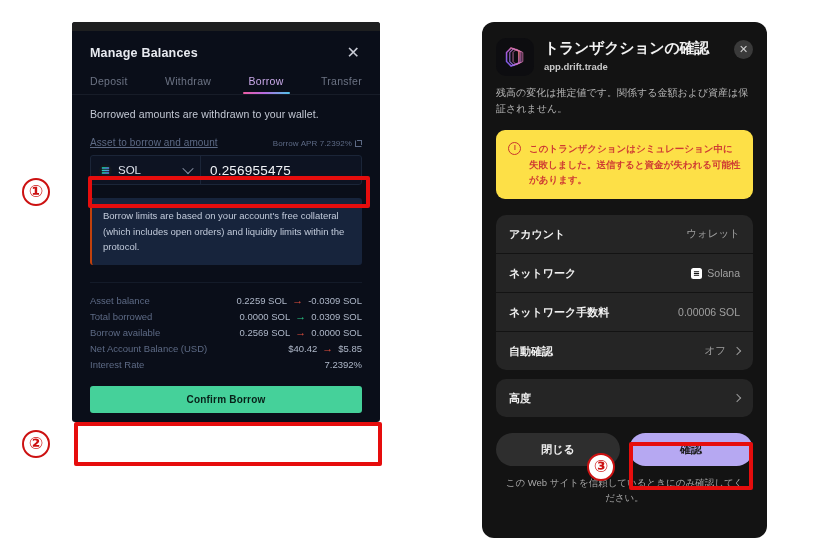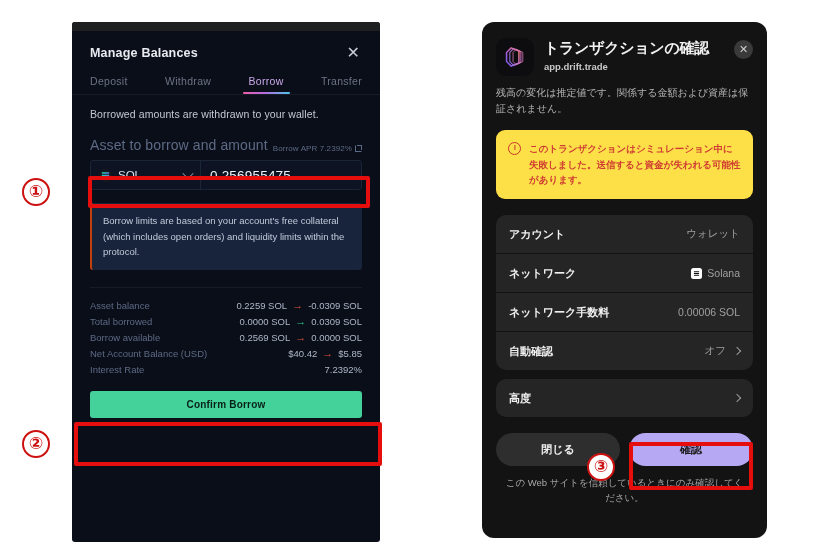--- a/index.html
+++ b/index.html
@@ -7,21 +7,21 @@
     width:840px;height:560px;
     background:#ffffff;
     font-family:"Liberation Sans","DejaVu Sans",sans-serif;
     position:relative;overflow:hidden;
     -webkit-font-smoothing:antialiased;
   }
   .stage{position:absolute;inset:0;}
 
   
   .left-panel{
-    position:absolute;left:72px;top:22px;width:308px;height:520px;
+    position:absolute;left:72px;top:22px;width:308px;height:400px;
     background:#0a0e19;
     border-radius:3px;
     overflow:hidden;
   }
   .lp-topstrip{
     position:absolute;left:0;top:0;width:100%;height:9px;
     background:#1e1f20;
   }
   .lp-body{position:absolute;left:0;top:9px;width:100%;bottom:0;}
 
@@ -58,21 +58,21 @@
   }
 
   .lp-note{
     color:#c3c8d4;font-size:10.5px;padding:13px 18px 0 18px;letter-spacing:.1px;
   }
 
   .lp-assetrow{
     display:flex;align-items:flex-end;justify-content:space-between;
     padding:17px 18px 0 18px;
   }
-  .lp-assetlabel{color:#5d6a85;font-size:14px;letter-spacing:.1px;}
+  .lp-assetlabel{color:#5d6a85;font-size:10px;letter-spacing:.1px;text-decoration:underline;}
   .lp-apr{color:#5d6a85;font-size:8px;letter-spacing:.1px;display:flex;align-items:center;gap:3px;}
   .ext-icon{display:inline-block;width:7px;height:7px;position:relative;}
   .ext-icon:before{
     content:"";position:absolute;left:0;bottom:0;width:5px;height:5px;
     border:1px solid #5d6a85;border-top-color:transparent;border-right-color:transparent;
   }
   .ext-icon:after{
     content:"";position:absolute;right:0;top:0;width:4px;height:4px;
     border-top:1px solid #5d6a85;border-right:1px solid #5d6a85;
   }

